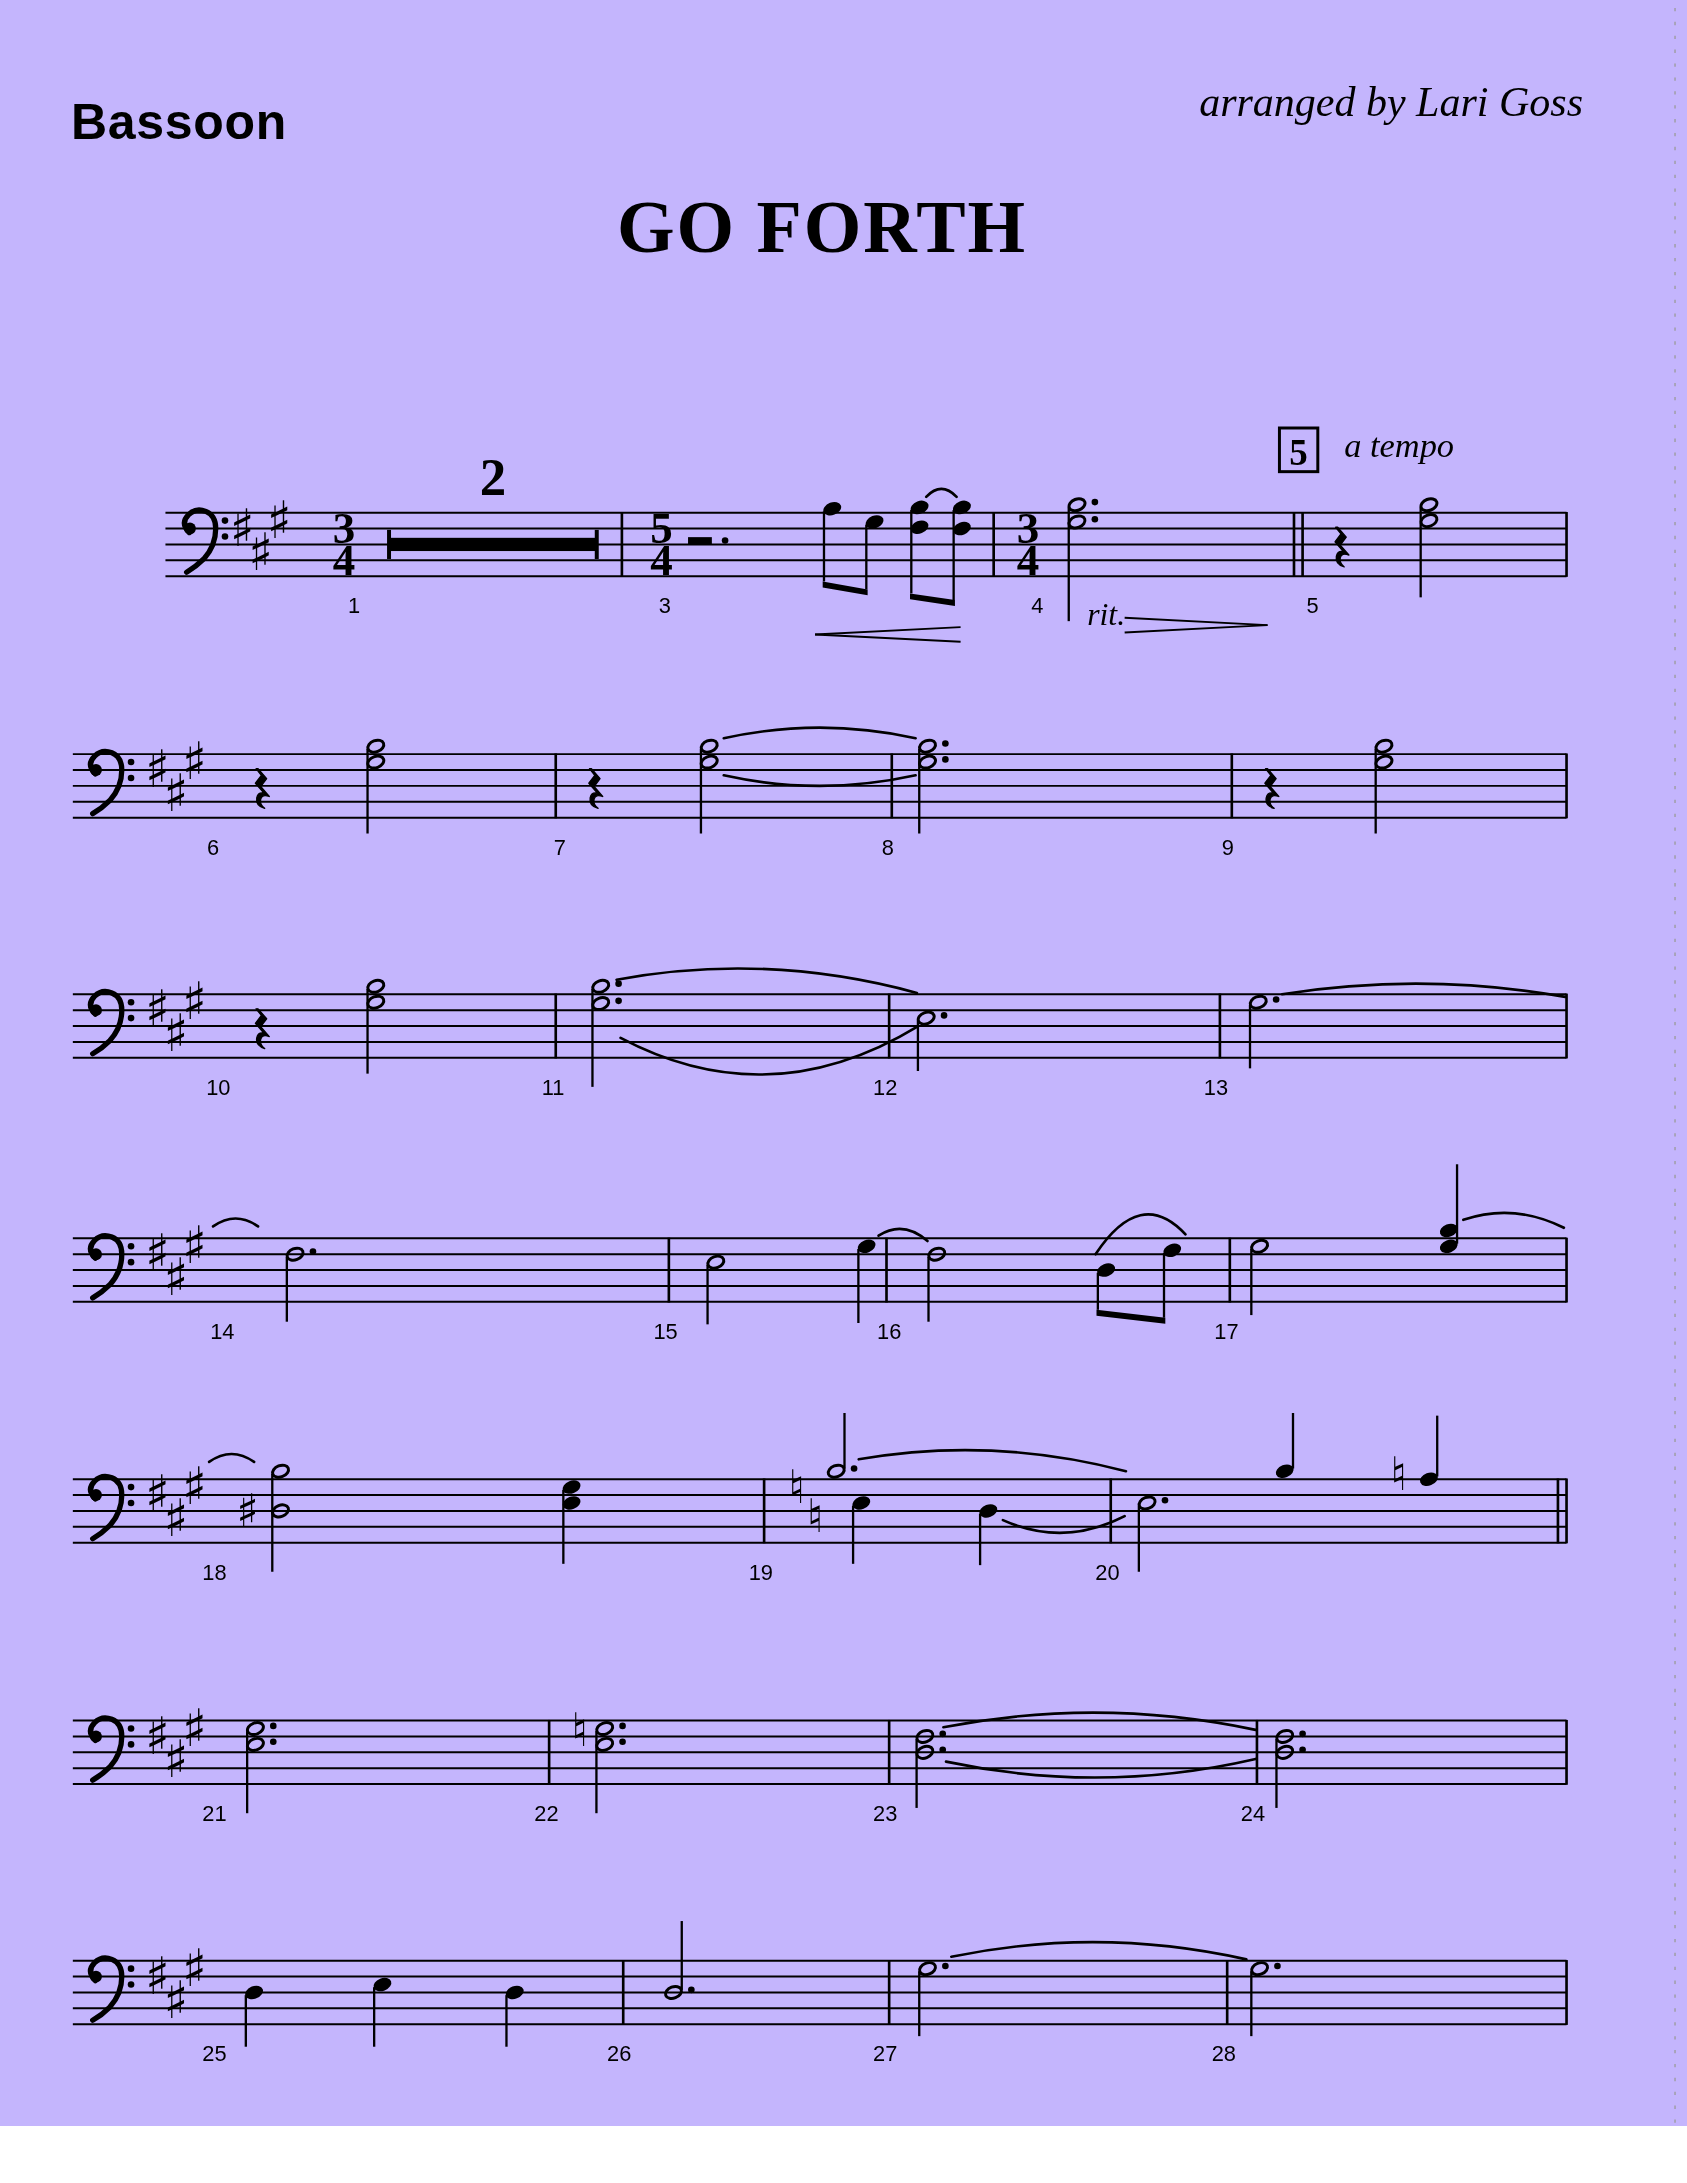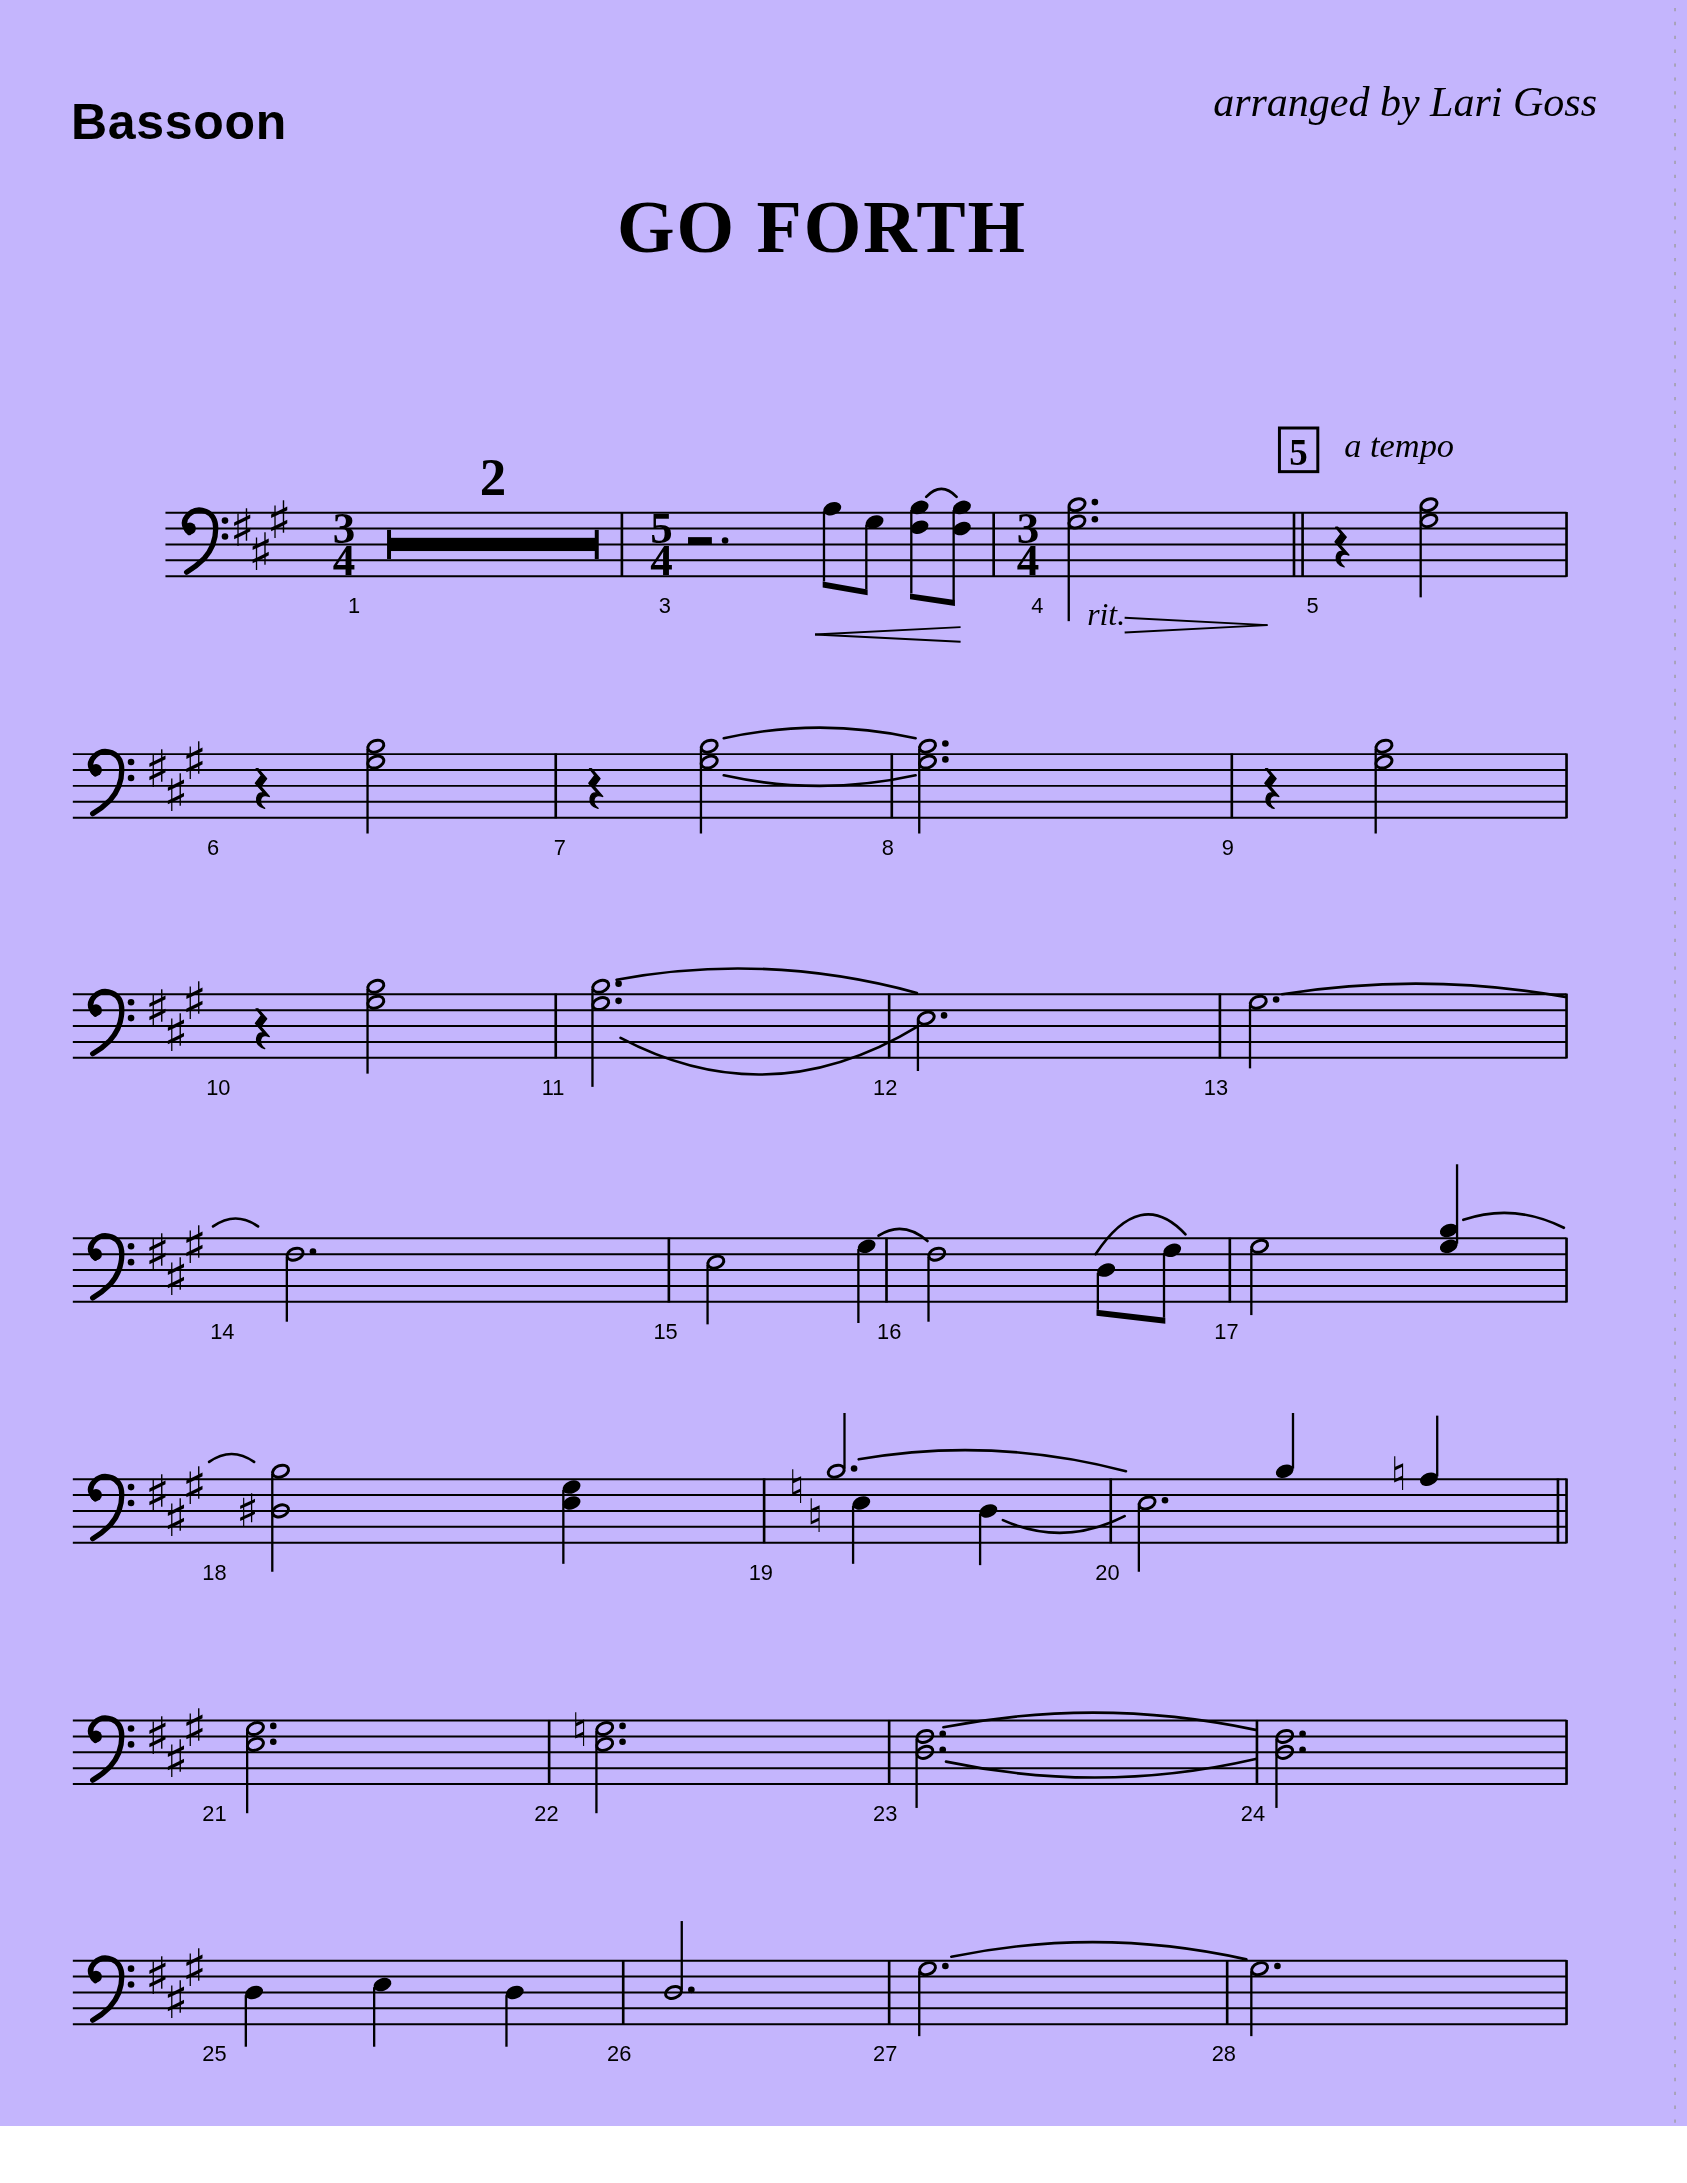--- a/index.html
+++ b/index.html
@@ -1,20 +1,20 @@
 <!DOCTYPE html>
 <html style="font-size:10.6px"><head>
 <meta charset="utf-8">
 <style>
   html,body{margin:0;padding:0;background:#ffffff;}
   .page{position:relative;width:1687px;height:2126px;background:#c4b5fd;overflow:hidden;
         font-family:"Liberation Serif",serif;color:#000;}
   .part-name{position:absolute;left:71px;top:93px;
         font-family:"Liberation Sans",sans-serif;font-weight:bold;font-size:50px;letter-spacing:0.7px;}
-  .arranger{position:absolute;right:90px;top:78px;
+  .arranger{position:absolute;right:104px;top:78px;
         font-family:"Liberation Serif",serif;font-style:italic;font-size:42px;}
   .title{position:absolute;left:822px;top:185px;transform:translateX(-50%);
         font-family:"Liberation Serif",serif;font-weight:bold;font-size:74px;letter-spacing:2px;white-space:nowrap;}
   svg.score{position:absolute;left:0;top:0;}
 </style>
 </head>
 <body>
 
 <div class="page">
   <div class="part-name">Bassoon</div>

